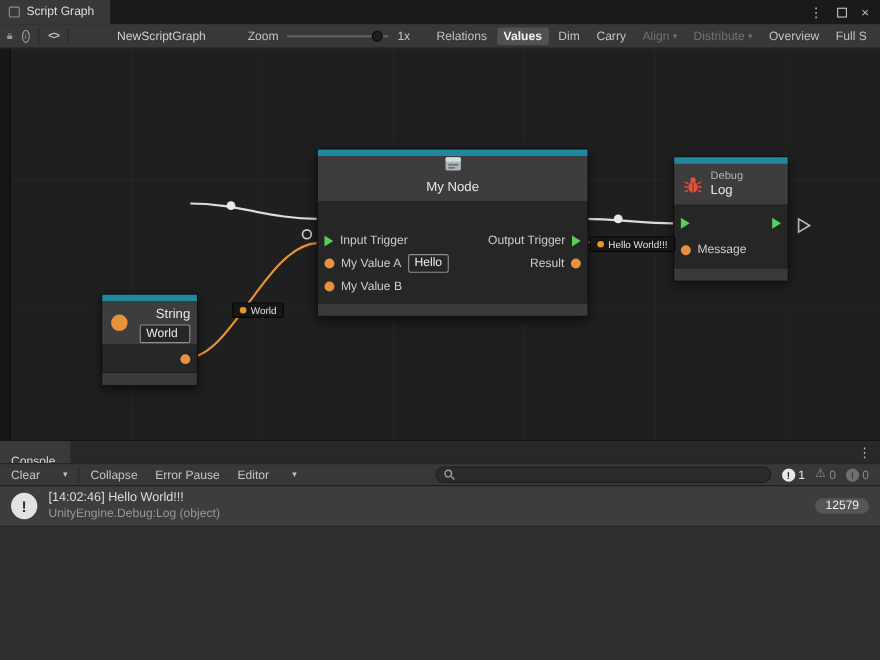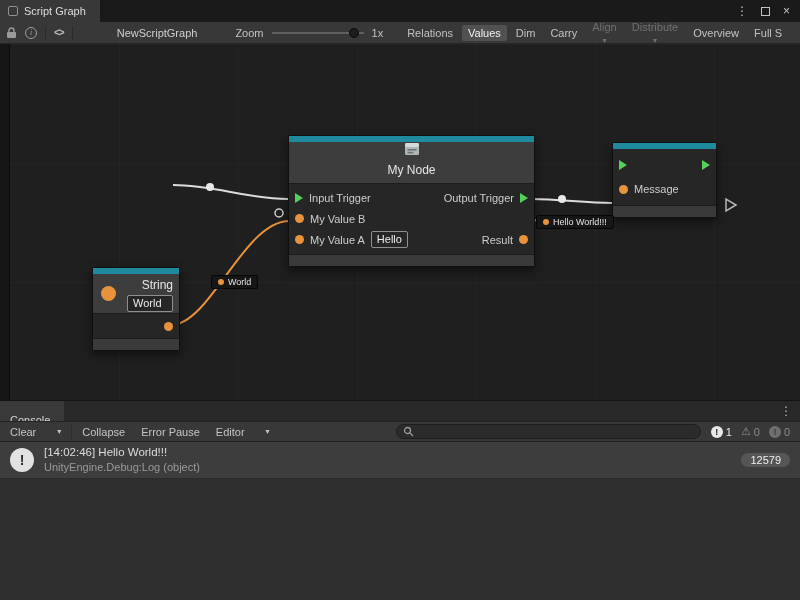--- a/index.html
+++ b/index.html
@@ -22,38 +22,38 @@
   .icon-info { width:12px; height:12px; border:1px solid #9c9c9c; border-radius:50%; font-size:8px; font-style:italic;
                display:flex; align-items:center; justify-content:center; color:#9c9c9c; font-family:"Liberation Serif", serif; }
   .code-icon { font-size:10px; font-weight:bold; letter-spacing:-1px; color:#bdbdbd; }
   .gname { margin-left:36px; color:#cfcfcf; }
   .zoomlbl { margin-left:30px; }
   .slider { position:relative; width:92px; height:12px; flex:none; }
   .slider .track { position:absolute; top:5px; left:0; right:0; height:2px; background:#606060; }
   .slider .knob { position:absolute; top:1px; right:5px; width:10px; height:10px; border-radius:50%; background:#1d1d1d; border:1px solid #0a0a0a; }
   .gbuttons { display:flex; align-items:center; gap:3px; margin-left:10px; }
   .gbtn { padding:2px 6px; border-radius:2px; color:#c2c2c2; display:flex; align-items:center; gap:3px; }
-  .gbtn.active { background:#515151; color:#f0f0f0; }
-  .gbtn.disabled { color:#707070;flex-direction:column; }
+  .gbtn.active { background:#515151; color:#f0f0f0;font-weight:bold; }
+  .gbtn.disabled { color:#707070; }
   .caret { font-size:8px; }
 
   
   .canvas { position:relative; height:356px; background:#1f1f1f; overflow:hidden;
     background-image: linear-gradient(rgba(255,255,255,.025) 1px, transparent 1px),
                       linear-gradient(90deg, rgba(255,255,255,.025) 1px, transparent 1px);
     background-size:119px 119px; }
   .sidebar-strip { position:absolute; left:0; top:0; width:10px; height:100%; background:#161616; border-right:1px solid #0d0d0d; }
   .wires { position:absolute; left:0; top:0; }
 
   .node { position:absolute; background:#262626; border:1px solid #101010; border-radius:2px; box-shadow:0 4px 10px rgba(0,0,0,.5); }
   .nstrip { height:6px; background:#1f8a9e; }
   .nheader { background:#3d3d3d; display:flex; align-items:center; gap:7px; padding:0 8px; border-bottom:1px solid #1d1d1d; }
   .ntitle { font-size:12px; color:#e6e6e6; }
   .nsub { font-size:10px; color:#9b9b9b; margin-top:1px; }
-  .nbody { padding:3px 0 4px; }
+  .nbody { padding:24px 0 4px; }
   .prow { display:flex; align-items:center; height:21px; padding:0 6px; gap:6px; }
   .grow { flex:1; }
   .plabel { font-size:11px; color:#cdcdcd; }
   .arr { width:0; height:0; border-top:5px solid transparent; border-bottom:5px solid transparent; border-left:8px solid #55d159; flex:none; }
   .pdot { width:9px; height:9px; border-radius:50%; background:#e8923c; flex:none; }
   .nfooter { height:12px; background:#3a3a3a; border-top:1px solid #1c1c1c; }
   .field { background:#262626; border:1px solid #8f8f8f; border-radius:2px; padding:0 5px; height:17px; line-height:15px; font-size:11px; color:#ececec; }
 
   .header-onupdate { height:40px; }
   .header-mynode { height:42px;flex-direction:column; }
@@ -196,29 +196,29 @@
       <div class="nbody">
         <div class="prow">
           <span class="arr"></span>
           <span class="plabel">Input Trigger</span>
           <span class="grow"></span>
           <span class="plabel">Output Trigger</span>
           <span class="arr"></span>
         </div>
         <div class="prow">
           <span class="pdot"></span>
-          <span class="plabel">My Value B</span>
-        </div>
-        <div class="prow">
-          <span class="pdot"></span>
           <span class="plabel">My Value A</span>
           <span class="field">Hello</span>
           <span class="grow"></span>
           <span class="plabel">Result</span>
           <span class="pdot"></span>
+        </div>
+        <div class="prow">
+          <span class="pdot"></span>
+          <span class="plabel">My Value B</span>
         </div>
       </div>
       <div class="nfooter"></div>
     </div>
 
     <div class="node" style="left:92px; top:223px; width:88px;">
       <div class="nstrip"></div>
       <div class="nheader header-string">
         <span class="string-icon"></span>
         <div class="sh-row1">
@@ -232,20 +232,39 @@
         <div class="prow">
           <span class="grow"></span>
           <span class="pdot"></span>
         </div>
       </div>
       <div class="nfooter"></div>
     </div>
 
     <div class="node" style="left:612px; top:98px; width:105px;">
       <div class="nstrip"></div>
+      <div class="nheader header-debug">
+        <svg width="18" height="18" viewBox="0 0 18 18">
+          <g stroke="#e3503c" stroke-width="1.2">
+            <line x1="4.8" y1="8" x2="1.5" y2="6.5"></line>
+              <line x1="4.8" y1="11" x2="1.2" y2="11"></line>
+              <line x1="4.8" y1="14" x2="1.5" y2="15.5"></line>
+            <line x1="13.2" y1="8" x2="16.5" y2="6.5"></line>
+              <line x1="13.2" y1="11" x2="16.8" y2="11"></line>
+              <line x1="13.2" y1="14" x2="16.5" y2="15.5"></line>
+          </g>
+          <circle cx="9" cy="4.6" r="2.4" fill="#e3503c"></circle>
+          <ellipse cx="9" cy="11" rx="4.2" ry="5" fill="#e3503c"></ellipse>
+          <line x1="9" y1="6.5" x2="9" y2="15.5" stroke="#8c2f23" stroke-width="1"></line>
+        </svg>
+        <div class="dtitles">
+          <span class="dcat">Debug</span>
+          <span class="ntitle">Log</span>
+        </div>
+      </div>
       <div class="nbody body-debug">
         <div class="prow">
           <span class="arr"></span>
           <span class="grow"></span>
           <span class="arr"></span>
         </div>
         <div class="prow">
           <span class="pdot"></span>
           <span class="plabel">Message</span>
         </div>

